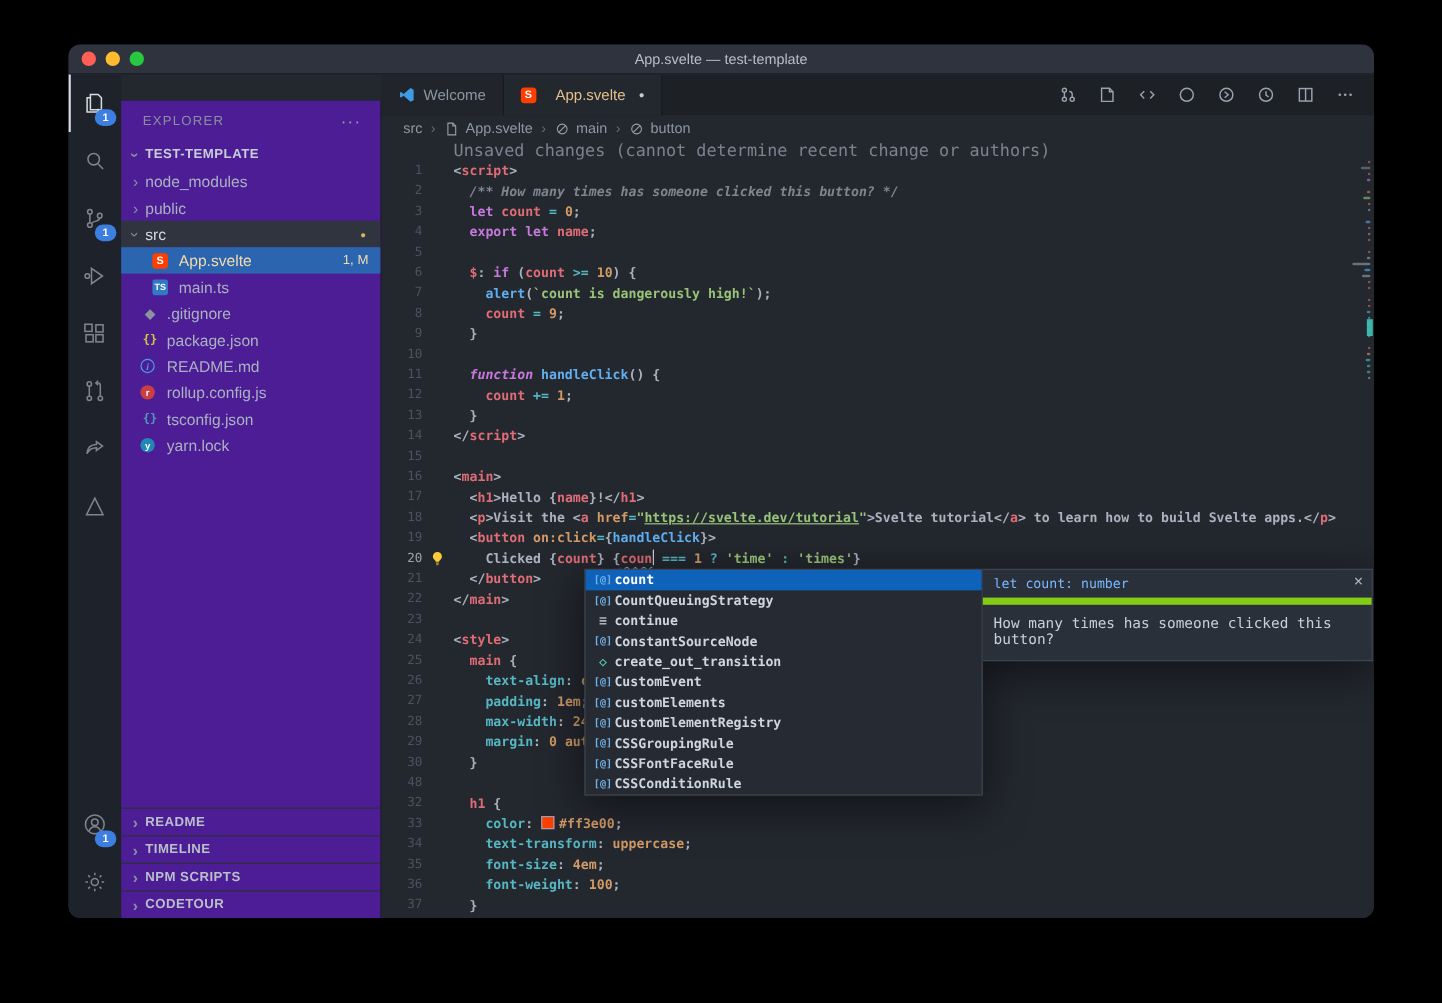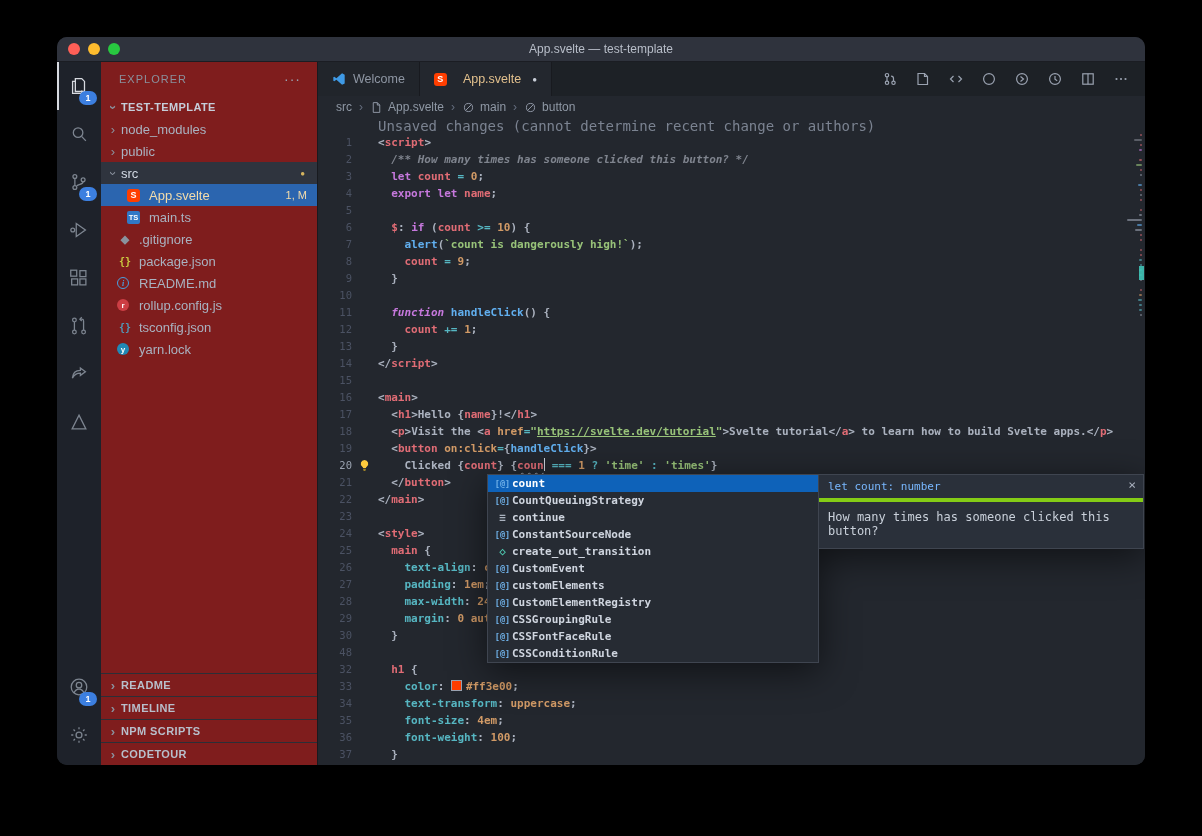--- a/index.html
+++ b/index.html
@@ -17,22 +17,22 @@
   
   .activitybar{width:44px;flex:0 0 44px;background:#1e222a;display:flex;flex-direction:column;align-items:center;}
   .ab-item{width:44px;height:48px;position:relative;display:flex;align-items:center;justify-content:center;
     color:#7d8590;cursor:pointer;}
   .ab-item.active{color:#d7dae0;box-shadow:inset 2px 0 0 #d7dae0;}
   .ab-item svg{width:22px;height:22px;display:block;}
   .ab-badge{position:absolute;right:4px;bottom:5px;min-width:14px;height:14px;border-radius:8px;background:#3c7fe0;
     color:#fff;font-size:9px;font-weight:bold;display:flex;align-items:center;justify-content:center;padding:0 2px;}
   .ab-bottom{margin-top:auto;margin-bottom:6px;}
   
-  .sidebar{width:216px;flex:0 0 216px;background:#7f1d1d;border-right:1px solid #181a1f;
-    display:flex;flex-direction:column;font-size:13px;color:#a9b2c0;min-height:0;}
+  .sidebar{width:216px;flex:0 0 216px;background:#4c1d95;border-right:1px solid #181a1f;
+    display:flex;flex-direction:column;font-size:13px;color:#a9b2c0;min-height:0;margin-top:22px;}
   .sb-head{flex:0 0 34px;display:flex;align-items:center;padding:0 16px 0 18px;font-size:11px;
     letter-spacing:1px;color:#8a919d;}
   .sb-more{margin-left:auto;color:#9aa2b0;font-size:14px;cursor:pointer;letter-spacing:1px;}
   .proj-row{flex:0 0 22px;display:flex;align-items:center;font-weight:bold;font-size:11px;color:#c6cdd9;
     padding-left:4px;letter-spacing:.4px;cursor:pointer;}
   .chev{width:16px;flex:0 0 16px;text-align:center;color:#8a919d;font-size:13px;display:inline-block;line-height:1;}
   .chev.open{transform:rotate(90deg);}
   .tree{flex:0 0 auto;}
   .row{height:22px;display:flex;align-items:center;cursor:pointer;color:#a9b2c0;position:relative;white-space:nowrap;}
   .row.src-active{background:#2f343e;color:#d3dae4;}
@@ -99,21 +99,21 @@
   .sg-list{width:330px;background:#262b33;border:1px solid #3f4550;}
   .sg-row{height:17px;display:flex;align-items:center;padding:0 5px;font-family:"DejaVu Sans Mono",monospace;
     font-size:11px;font-weight:bold;color:#cfd5df;cursor:pointer;white-space:nowrap;}
   .sg-row.sel{background:#0e62b9;color:#fff;}
   .sg-ic{width:19px;flex:0 0 19px;text-align:center;font-size:8.5px;font-weight:bold;}
   .sg-ic.variable,.sg-ic.class{color:#6fb1e8;}
   .sg-ic.function{color:#4ec9b0;font-size:11px;}
   .sg-ic.keyword{color:#aab2bf;font-size:11px;}
   .sg-docs{width:324px;background:#2a303a;border:1px solid #3f4550;border-left:none;position:relative;min-height:62px;}
   .sg-sig{padding:5px 22px 5px 9px;font-family:"DejaVu Sans Mono",monospace;font-size:11px;color:#79b8ff;
-    border-bottom:4px solid #84cc16;white-space:nowrap;}
+    border-bottom:6px solid #84cc16;white-space:nowrap;}
   .sg-desc{padding:8px 9px 10px;font-size:12px;color:#c9d0da;}
   .sg-close{position:absolute;top:2px;right:7px;color:#aab2bf;font-size:13px;cursor:pointer;line-height:1.2;}
 </style>
 </head>
 <body>
 
 <div class="window">
   <div class="titlebar">
     <div class="lights">
       <span class="light l-close"></span>

